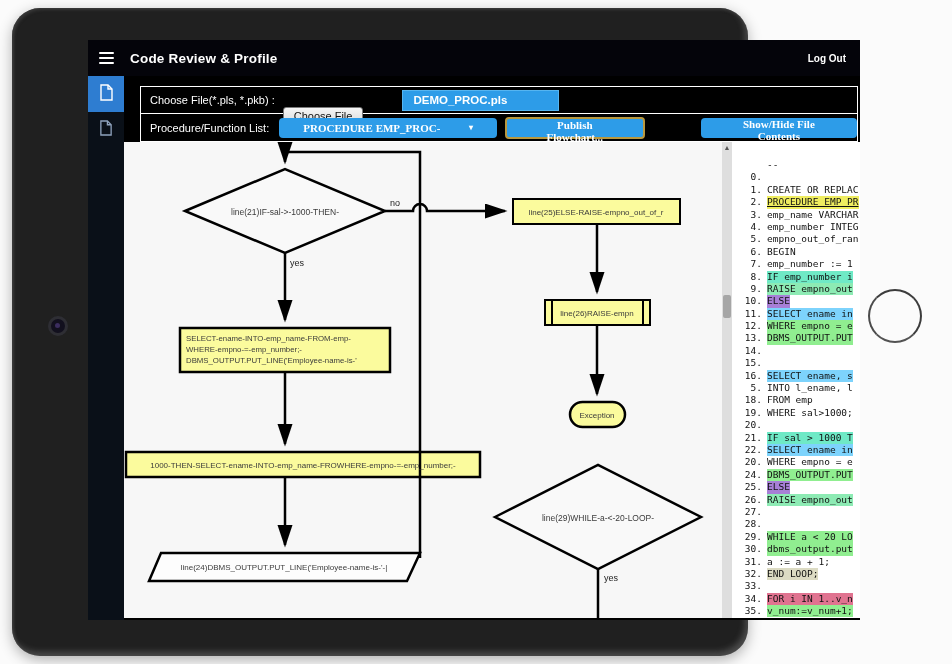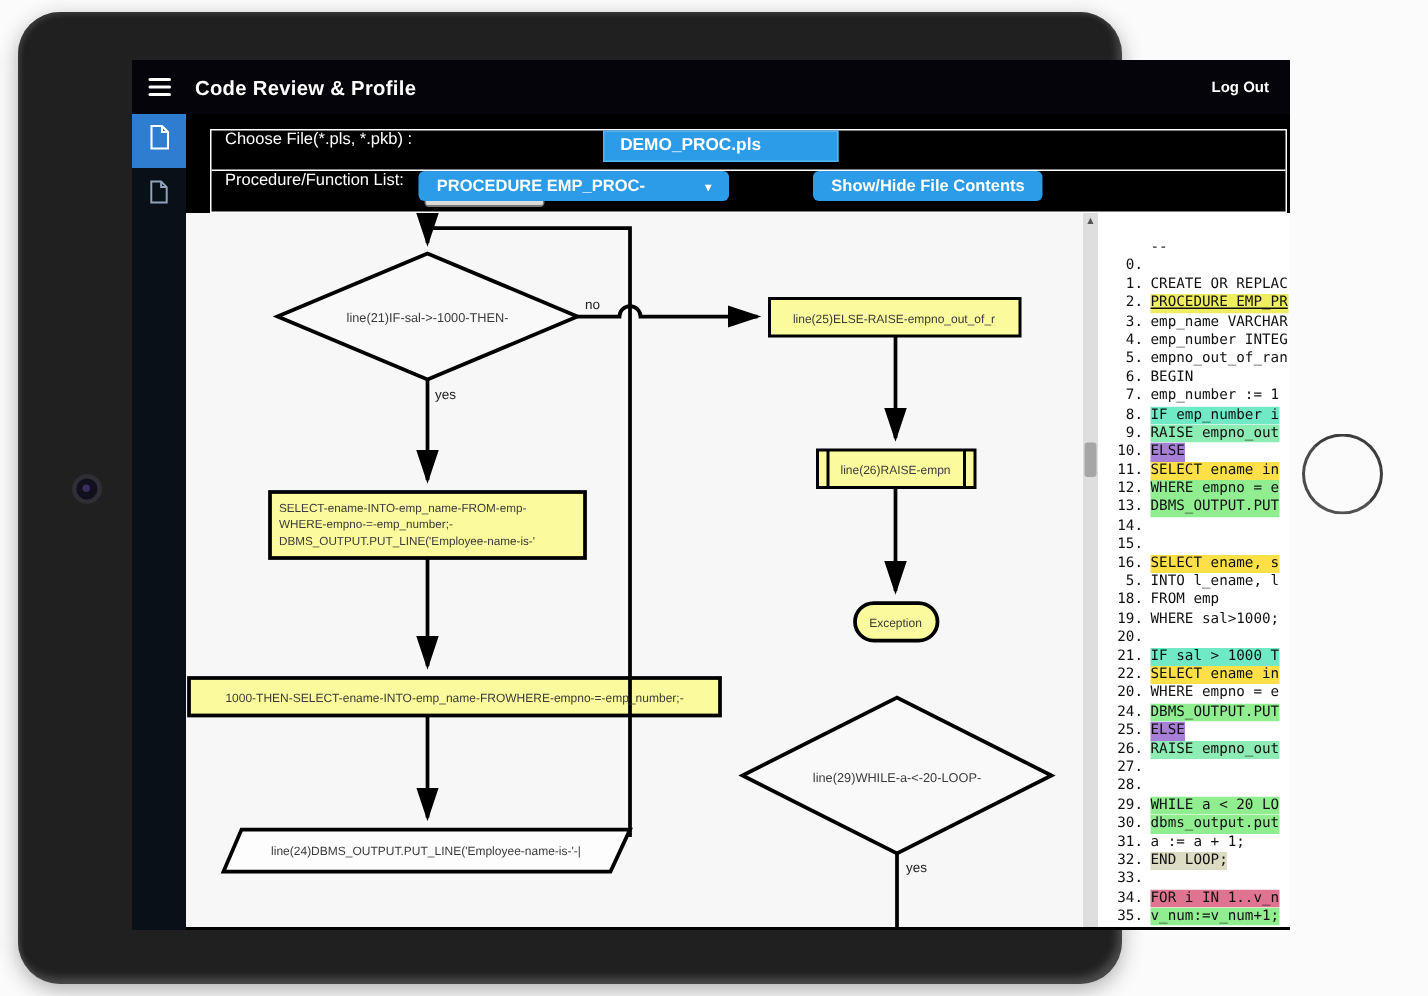--- a/index.html
+++ b/index.html
@@ -25,48 +25,48 @@
   .logout{margin-left:auto;margin-right:14px;color:#fff;font-size:10px;font-weight:bold;}
 
   
   .sidebar{position:absolute;left:0;top:36px;width:36px;height:544px;background:#0a1018;}
   .side-item{width:36px;height:36px;display:flex;align-items:center;justify-content:center;}
   .side-item.active{background:#2e7dd1;}
   .peek{position:absolute;left:0;top:230px;color:#fff;font-size:9px;font-weight:bold;margin-left:40px;}
 
   
   .toolbar{position:absolute;left:52px;top:46px;width:718px;height:56px;background:#000;border:1px solid #fff;box-sizing:border-box;}
-  .tb-row{height:27px;display:flex;align-items:flex-start;box-sizing:border-box;}
+  .tb-row{height:27px;display:flex;align-items:center;box-sizing:border-box;}
   .tb-row.first{border-bottom:1px solid #fff;}
   .tb-label{color:#fff;font-size:11px;margin-left:9px;white-space:nowrap;}
   .choose-btn{margin-left:8px;font-size:11px;color:#111;background:linear-gradient(#f6f6f6,#d9d9d9);
       border:1px solid #7a7a7a;border-radius:3px;padding:2px 10px;height:19px;font-family:Liberation Sans, sans-serif;margin-top:32px;}
   .file-chip{background:#2d9ce8;border:1px solid #55b5f1;color:#fff;font-size:11.5px;font-weight:bold;
       height:19px;line-height:19px;padding:0 10px;min-width:135px;margin-left:39px;}
   .blue-btn{background:#2d9ce8;color:#fff;font-size:11px;font-weight:bold;border:none;border-radius:4px;
-      height:20px;padding:0 12px;font-family:Liberation Sans, sans-serif;}
+      height:20px;padding:0 24px;font-family:Liberation Serif, serif;}
   .proc-select{margin-left:10px;width:183px;display:flex;align-items:center;justify-content:space-between;cursor:pointer;}
   .caret{font-size:8px;margin-left:6px;}
   .publish{margin-left:8px;border:2px solid #b9983f;height:22px;box-sizing:border-box;}
   .toggle{margin-left:56px;}
 
   
   .content{position:absolute;left:36px;top:102px;width:736px;height:476px;display:flex;}
   .flow-area{width:598px;height:476px;background:#f7f7f7;position:relative;}
   .vscroll{width:10px;height:476px;background:#dedede;position:relative;}
   .vscroll .up{position:absolute;top:2px;left:0;width:10px;text-align:center;font-size:7px;color:#555;}
   .vscroll .thumb{position:absolute;top:153px;left:1px;width:8px;height:23px;background:#a6a6a6;border-radius:2px;}
 
   
   .code-panel{flex:1;background:#fff;overflow:hidden;padding-top:17px;box-sizing:border-box;font-family:"DejaVu Sans Mono","Liberation Mono",monospace;font-size:9.5px;color:#111;}
   .code-row{display:flex;height:12.4px;line-height:12.4px;white-space:pre;overflow:hidden;padding-left:8px;}
   .code-row .ln{width:22px;text-align:right;flex:0 0 22px;}
   .code-row .ct{margin-left:5px;}
   .hl-y{background:#efed60;text-decoration:underline;} .hl-c{background:#6fe9c6;} .hl-t{background:#8debb4;}
-  .hl-g{background:#90ee90;} .hl-p{background:#a77fd6;} .hl-b{background:#fde047;}
+  .hl-g{background:#90ee90;} .hl-p{background:#a77fd6;} .hl-b{background:#7dd3fc;}
   .hl-r{background:#b06e97;margin-top:38px;} .hl-e{background:#dcdbc3;} .hl-f{background:#e07390;}
 
   svg text{font-family:"Liberation Sans",sans-serif;fill:#3b3b3b;}
   .lbl{font-size:9px;fill:#222;}
 </style>
 </head>
 <body>
 
 <div class="tablet">
   <div class="camera"></div>
@@ -109,20 +109,21 @@
         <span class="tb-label">Choose File(*.pls, *.pkb) :</span>
         <button class="choose-btn">Choose File</button>
         <span class="file-chip">DEMO_PROC.pls</span>
       </div>
       <div class="tb-row">
         <span class="tb-label">Procedure/Function List:</span>
         <span class="blue-btn proc-select">
           <span>PROCEDURE EMP_PROC-</span>
           <span class="caret">▾</span>
         </span>
+        <button class="blue-btn publish">Publish Flowchart...</button>
         <button class="blue-btn toggle">Show/Hide File Contents</button>
       </div>
     </div>
 
     <div class="content">
 
       <div class="flow-area">
         <svg width="598" height="476" viewBox="0 0 598 476">
           <defs>
             <marker id="arr" markerWidth="10" markerHeight="8" refX="8" refY="3" orient="auto">

